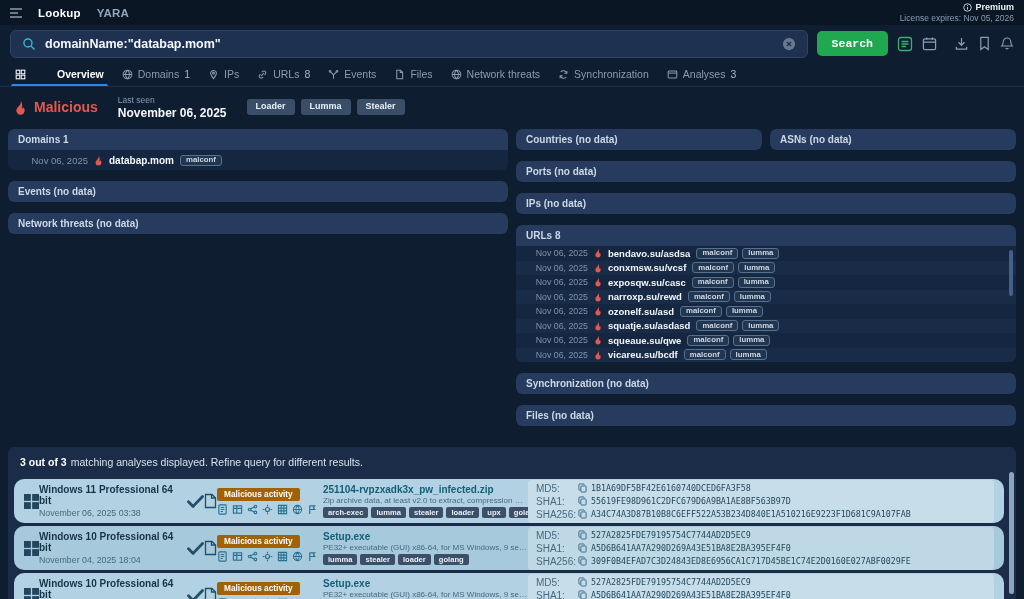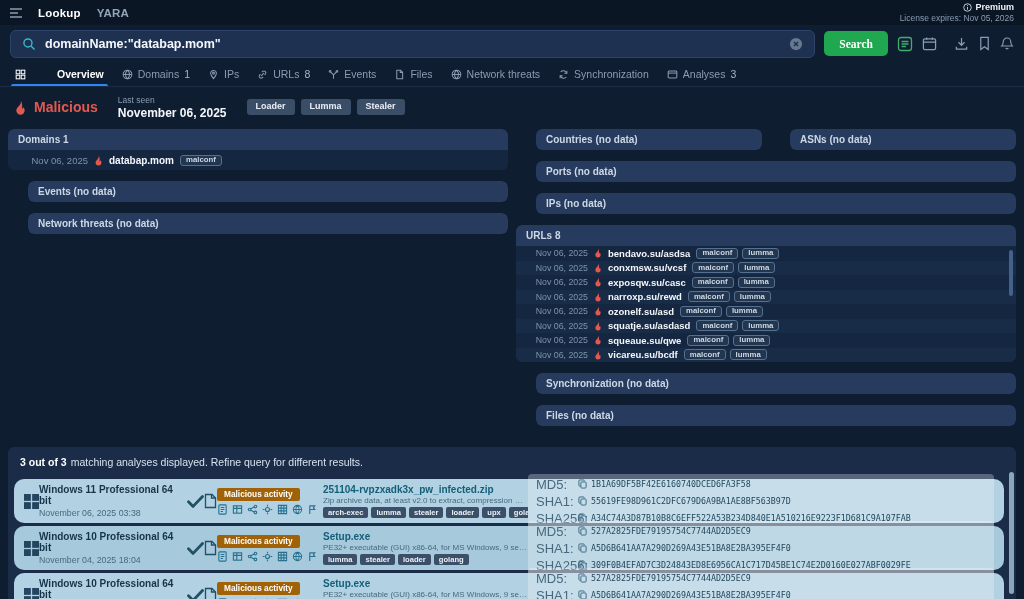--- a/index.html
+++ b/index.html
@@ -13,21 +13,21 @@
 .nav-item{font-size:11.5px;font-weight:700;color:#fff;letter-spacing:.2px;cursor:pointer;}
 .nav-item.inactive{color:#93a5ba;font-weight:600;}
 .license-block{margin-left:auto;text-align:right;line-height:1.25;}
 .premium-line{font-size:9px;color:#eef2f7;font-weight:700;display:flex;align-items:center;gap:3px;justify-content:flex-end;}
 .license-line{font-size:8.5px;color:#8b9cb3;}
 
 .search-row{height:37px;display:flex;align-items:center;padding:0 10px;gap:9px;background:#0f1d31;}
 .search-box{flex:1;height:28px;background:#1e3150;border:1px solid #2d436a;border-radius:6px;display:flex;align-items:center;padding:0 11px;gap:9px;cursor:text;}
 .search-query{font-size:12.5px;font-weight:700;color:#f4f7fb;}
 .search-box .clear{margin-left:auto;}
-.search-btn{height:25px;background:#1fa84f;color:#fff;font-family:Liberation Serif, serif;font-weight:700;font-size:11.5px;border:none;border-radius:5px;padding:0 15px;cursor:pointer;}
+.search-btn{height:25px;background:#1fa84f;color:#fff;font-family:Liberation Mono, monospace;font-weight:700;font-size:11.5px;border:none;border-radius:5px;padding:0 15px;cursor:pointer;}
 .icon-btn.green{color:#3fae6e;}
 .icon-btn.gap{margin-left:8px;}
 
 .tabs{height:25px;display:flex;align-items:stretch;padding:0 6px;background:#0f1d31;border-bottom:1px solid #1b2c45;}
 .tab{display:flex;align-items:center;gap:5px;padding:0 9px;font-size:10.5px;color:#8b9cb3;position:relative;cursor:pointer;white-space:nowrap;}
 .tab .count{color:#a8b7c9;}
 .tab.active{color:#fff;font-weight:700;gap:31px;}
 .tab.active:after{content:"";position:absolute;left:5px;right:5px;bottom:0;height:2px;background:#2e86f5;border-radius:2px 2px 0 0;}
 
 .verdict-row{height:38px;display:flex;align-items:center;padding:2px 14px 0;gap:20px;}
@@ -35,21 +35,21 @@
 .lastseen .cap{font-size:8.5px;color:#8b9cb3;}
 .lastseen .val{font-size:12px;font-weight:700;color:#f4f7fb;margin-top:1px;}
 .verdict-tags{display:flex;gap:6px;}
 .vtag{background:#3a4e68;color:#e9eff6;font-size:9px;font-weight:700;padding:2.5px 9px;border-radius:3px;line-height:1.3;cursor:pointer;}
 
 .grid{display:flex;gap:8px;padding:4px 8px 0;align-items:flex-start;text-align:right;}
 .col{flex:1;display:flex;flex-direction:column;gap:11px;min-width:0;}
 .half-row{display:flex;gap:8px;}
 .half-row .panel{flex:1;}
 .panel{background:#14243c;border-radius:6px;overflow:hidden;position:relative;}
-.panel.bar{background:transparent;margin-left:20px;}
+.panel.bar{background:transparent;}
 .panel-header{height:21px;background:#263b5e;display:flex;align-items:center;padding:0 10px;font-size:10px;font-weight:700;color:#cdd8e6;border-radius:6px;}
 .panel:not(.bar) .panel-header{border-radius:6px 6px 0 0;}
 .data-row{height:14.5px;display:flex;align-items:center;gap:6px;padding:0 10px;background:#152640;font-size:9.5px;}
 .data-row.alt{background:#182b47;}
 .data-row.tall{height:20px;font-size:10px;}
 .row-date{color:#7e93ad;font-size:8.8px;width:62px;flex-shrink:0;}
 .data-row.tall .row-date{font-size:9.5px;width:70px;}
 .row-value{color:#f4f7fb;font-weight:700;cursor:pointer;}
 .row-badges{display:inline-flex;gap:4px;}
 .chip-outline{border:1px solid #54718f;background:#223650;color:#cdd8e4;font-size:7.8px;font-weight:700;padding:0 5px;border-radius:3px;height:11px;display:inline-flex;align-items:center;line-height:1;cursor:pointer;}
@@ -70,21 +70,21 @@
 .mal-badge{display:inline-block;background:#a16207;color:#fff;font-size:8.3px;font-weight:700;padding:2px 7px;border-radius:2px;line-height:1.2;}
 .mini-icons{display:flex;gap:4px;margin-top:3px;}
 .mi{color:#27718f;cursor:pointer;display:inline-flex;}
 .file-block{width:205px;flex-shrink:0;min-width:0;}
 .file-name{font-size:10px;font-weight:700;color:#135f78;white-space:nowrap;overflow:hidden;text-overflow:ellipsis;}
 .file-desc{font-size:8px;color:#47697f;margin-top:1px;white-space:nowrap;overflow:hidden;text-overflow:ellipsis;}
 .tags{display:flex;gap:3px;margin-top:2px;overflow:hidden;}
 .tag-chip{background:#3b5068;color:#eaf0f6;font-size:7.6px;font-weight:700;padding:1px 5px;border-radius:2px;line-height:1.3;white-space:nowrap;cursor:pointer;}
 .hash-block{flex:1;background:rgba(255,255,255,.28);border-radius:4px;padding:3px 8px;display:flex;flex-direction:column;justify-content:center;gap:2px;min-width:0;}
 .hash-line{display:flex;align-items:center;gap:4px;}
-.hl{font-size:13px;color:#47697f;width:38px;flex-shrink:0;}
+.hl{font-size:10px;color:#47697f;width:38px;flex-shrink:0;}
 .hv{font-family:"DejaVu Sans Mono",monospace;font-size:8.3px;color:#23485e;white-space:nowrap;overflow:hidden;text-overflow:ellipsis;}
 .a-scroll{position:absolute;right:2px;top:25px;width:5px;height:122px;background:#8aa6bb;border-radius:3px;cursor:pointer;}
 </style>
 </head>
 <body>
 
 <div id="app">
 
   <header class="topbar">
     <span class="hamburger">

